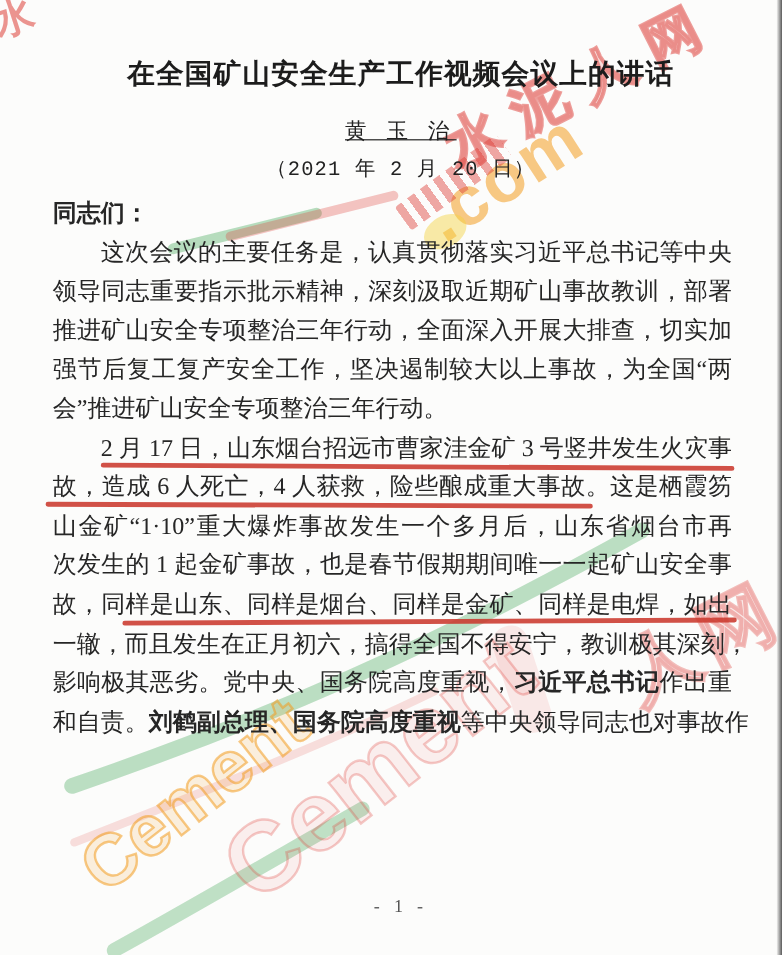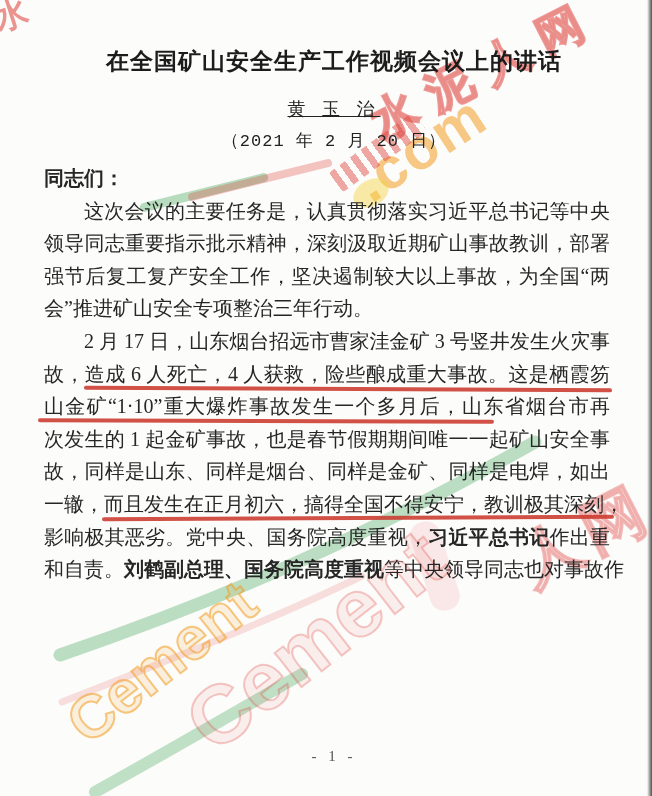--- a/index.html
+++ b/index.html
@@ -93,20 +93,21 @@
   <div class="wm wm-blob-red"></div>
 
   <div class="center-line doc-title">在全国矿山安全生产工作视频会议上的讲话</div>
   <div class="center-line doc-author">黄 玉 治</div>
   <div class="center-line doc-date">（2021 年 2 月 20 日）</div>
 
   <div class="doc-body">
       <div class="line"><span class="bold">同志们：</span></div>
       <div class="line indent full"><span>这次会议的主要任务是，认真贯彻落实习近平总书记等中央</span></div>
       <div class="line full"><span>领导同志重要指示批示精神，深刻汲取近期矿山事故教训，部署</span></div>
+      <div class="line full"><span>推进矿山安全专项整治三年行动，全面深入开展大排查，切实加</span></div>
       <div class="line full"><span>强节后复工复产安全工作，坚决遏制较大以上事故，为全国“两</span></div>
       <div class="line"><span>会”推进矿山安全专项整治三年行动。</span></div>
       <div class="line indent full"><span>2 月 17 日，山东烟台招远市曹家洼金矿 3 号竖井发生火灾事</span></div>
       <div class="line full"><span>故，造成 6 人死亡，4 人获救，险些酿成重大事故。这是栖霞笏</span></div>
       <div class="line full"><span>山金矿“1·10”重大爆炸事故发生一个多月后，山东省烟台市再</span></div>
       <div class="line full"><span>次发生的 1 起金矿事故，也是春节假期期间唯一一起矿山安全事</span></div>
       <div class="line full"><span>故，同样是山东、同样是烟台、同样是金矿、同样是电焊，如出</span></div>
       <div class="line full"><span>一辙，而且发生在正月初六，搞得全国不得安宁，教训极其深刻，</span></div>
       <div class="line full"><span>影响极其恶劣。党中央、国务院高度重视，</span><span class="bold">习近平总书记</span><span>作出重</span></div>
       <div class="line full"><span>和自责。</span><span class="bold">刘鹤副总理、国务院高度重视</span><span>等中央领导同志也对事故作</span></div>

